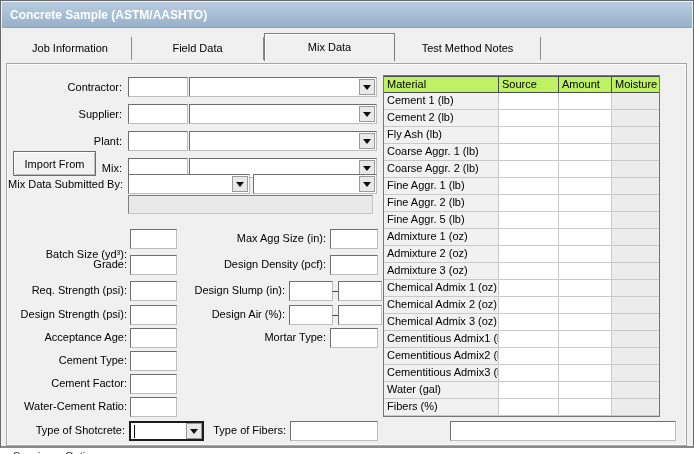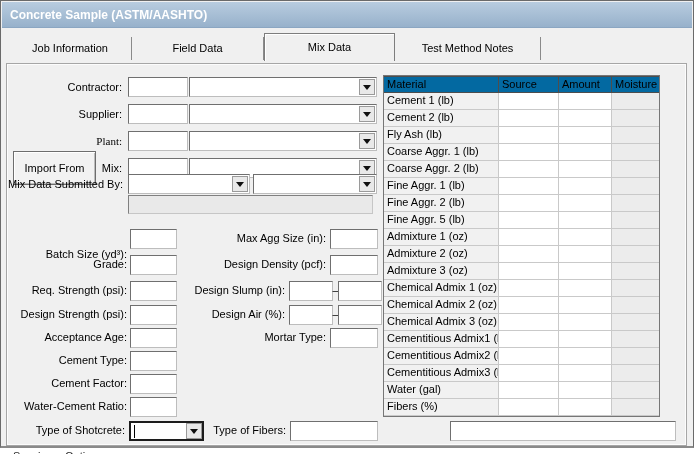--- a/index.html
+++ b/index.html
@@ -69,21 +69,21 @@
   }
   .dash{position:absolute;width:7px;text-align:center;line-height:15px;}
   
   .matgrid{
     position:absolute;left:376px;top:11px;width:277px;height:342px;
     border:1px solid #767676;box-sizing:border-box;background:#fff;
   }
   .tr{display:flex;height:17px;box-sizing:border-box;}
   .cell{box-sizing:border-box;overflow:hidden;white-space:nowrap;line-height:15px;font-size:11px;}
   .th{
-    background:#0369a1;padding:0 3px;
+    background:#bef264;padding:0 3px;
     border-top:1px solid #4d4d4d;border-bottom:1px solid #4d4d4d;border-right:1px solid #4d4d4d;
   }
   .th.lastc{border-right:none;}
   .td{border-right:1px solid #c9c9c9;border-bottom:1px solid #c9c9c9;}
   .td.mat{background:#f1f1f1;padding:0 3px;}
   .td.moi{background:#ececec;}
   .td.lastc{border-right:none;}
   .c0{width:115px;} .c1{width:60px;} .c2{width:53px;} .c3{width:47px;flex:1;}
   .clipped-label{position:absolute;left:13px;top:450px;font-size:11px;white-space:nowrap;color:#1f1f1f;}
 </style>
@@ -116,30 +116,30 @@
 
     <span class="lbl" style="right:564px;top:43px;">Supplier:</span>
     <input class="inp" style="left: 121px; top: 40px; width: 60px;" value="">
     <div class="combo" style="left:182px;top:40px;width:188px;">
       <span class="val"></span>
       <span class="ddbtn">
           <span class="arrow"></span>
         </span>
     </div>
 
-    <span class="lbl" style="right:564px;top:70px;font-family:Liberation Serif, serif;">Plant:</span>
+    <span class="lbl" style="right:564px;top:70px;">Plant:</span>
     <input class="inp" style="left: 121px; top: 67px; width: 60px;" value="">
     <div class="combo" style="left:182px;top:67px;width:188px;">
       <span class="val"></span>
       <span class="ddbtn">
           <span class="arrow"></span>
         </span>
     </div>
 
-    <button class="btn" style="left:6px;top:87px;width:83px;height:34px;">Import From</button>
+    <button class="btn" style="left:6px;top:87px;width:83px;height:25px;">Import From</button>
     <span class="lbl" style="right:564px;top:97px;">Mix:</span>
     <input class="inp" style="left: 121px; top: 94px; width: 60px;" value="">
     <div class="combo" style="left:182px;top:94px;width:188px;">
       <span class="val"></span>
       <span class="ddbtn">
           <span class="arrow"></span>
         </span>
     </div>
 
     <span class="lbl" style="right:563px;top:113px;">Mix Data Submitted By:</span>

